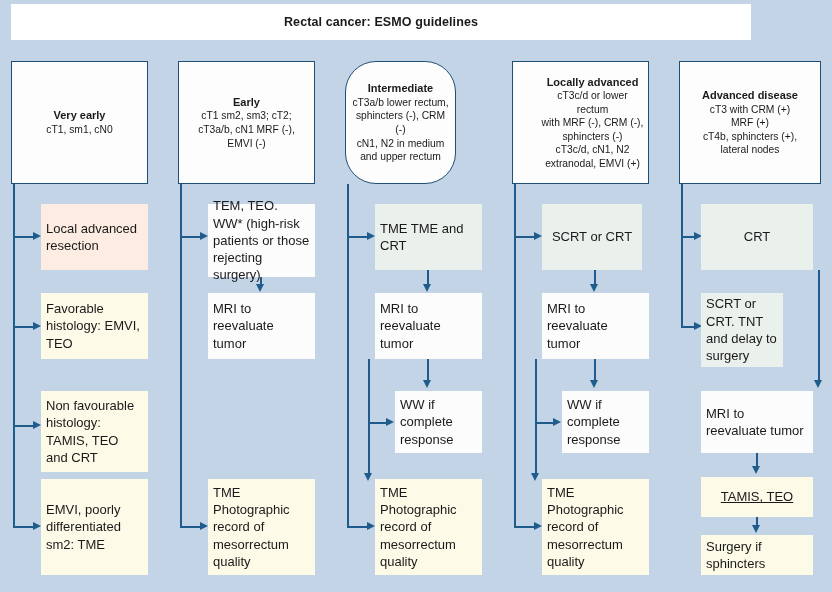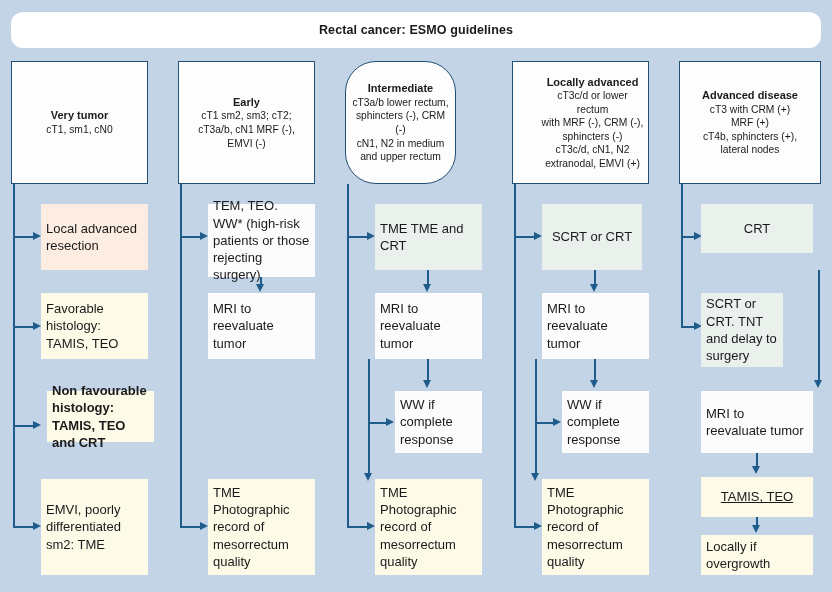--- a/index.html
+++ b/index.html
@@ -13,28 +13,27 @@
     position: relative;
     width: 832px;
     height: 592px;
     background: #c3d4e6;
     overflow: hidden;
     font-size: 10.5px;
     color: #1a1a1a;
   }
   .title-bar {
     position: absolute;
-    left: 11px; top: 12px;
-    width: 810px; height: 36px;
+    left: 11px; top: 4px;
+    width: 740px; height: 36px;
     background: #ffffff;
     display: flex; align-items: center; justify-content: center;
     font-weight: bold;
     font-size: 12.5px;
     letter-spacing: .1px;
-    border-radius: 12px;
   }
   
   .hdr {
     position: absolute;
     background: #fdfdfd;
     border: 1.6px solid #1f4f75;
     box-sizing: border-box;
     display: flex;
     flex-direction: column;
     align-items: center;
@@ -85,37 +84,37 @@
   }
 </style>
 </head>
 <body>
 
 <div id="flowchart">
 
   <div class="title-bar">Rectal cancer: ESMO guidelines</div>
 
   <div class="hdr" style="left:11px; top:61px; width:137px; height:123px;">
-    <div class="ttl">Very tumor</div>
+    <div class="ttl">Very early</div>
     <div class="sub">cT1, sm1, cN0</div>
   </div>
 
   <div class="ln v" style="left:13px; top:184px; height:343px;"></div>
 
   <div class="ln h" style="left:13px; top:236px; width:21px;"></div>
   <div class="arw right" style="left:33px; top:232px;"></div>
   <div class="box peach" style="left:41px; top:204px; width:107px; height:66px;">Local advanced resection</div>
 
   <div class="ln h" style="left:13px; top:326px; width:21px;"></div>
   <div class="arw right" style="left:33px; top:322px;"></div>
-  <div class="box cream" style="left:41px; top:293px; width:107px; height:66px;">Favorable histology: TAMIS, TEO</div>
+  <div class="box cream" style="left:41px; top:293px; width:107px; height:66px;">Favorable histology: EMVI, TEO</div>
 
   <div class="ln h" style="left:13px; top:425px; width:21px;"></div>
   <div class="arw right" style="left:33px; top:421px;"></div>
-  <div class="box cream" style="left:47px; top:391px; width:107px; height:51px;font-weight:bold;">Non favourable histology: TAMIS, TEO and CRT</div>
+  <div class="box cream" style="left:41px; top:391px; width:107px; height:81px;">Non favourable histology: TAMIS, TEO and CRT</div>
 
   <div class="ln h" style="left:13px; top:526px; width:21px;"></div>
   <div class="arw right" style="left:33px; top:522px;"></div>
   <div class="box cream" style="left:41px; top:479px; width:107px; height:96px;">EMVI, poorly differentiated sm2: TME</div>
 
   <div class="hdr" style="left:178px; top:61px; width:137px; height:123px;">
     <div class="ttl">Early</div>
     <div class="sub">cT1 sm2, sm3; cT2;</div>
     <div class="sub">cT3a/b, cN1 MRF (-),</div>
     <div class="sub">EMVI (-)</div>
@@ -208,34 +207,34 @@
     <div class="sub">cT3 with CRM (+)</div>
     <div class="sub">MRF (+)</div>
     <div class="sub">cT4b, sphincters (+),</div>
     <div class="sub">lateral nodes</div>
   </div>
 
   <div class="ln v" style="left:681px; top:184px; height:143px;"></div>
 
   <div class="ln h" style="left:681px; top:236px; width:14px;"></div>
   <div class="arw right" style="left:694px; top:232px;"></div>
-  <div class="box mint" style="left:701px; top:204px; width:112px; height:49px;">CRT</div>
+  <div class="box mint" style="left:701px; top:204px; width:112px; height:66px;">CRT</div>
 
   <div class="ln h" style="left:681px; top:326px; width:14px;"></div>
   <div class="arw right" style="left:694px; top:322px;"></div>
   <div class="box mint" style="left:701px; top:293px; width:82px; height:74px;">SCRT or CRT. TNT and delay to surgery</div>
 
   <div class="ln v" style="left:818px; top:270px; height:111px;"></div>
   <div class="arw down" style="left:814px; top:380px;"></div>
 
   <div class="box white" style="left:701px; top:391px; width:112px; height:62px;">MRI to reevaluate tumor</div>
 
   <div class="ln v" style="left:756px; top:453px; height:14px;"></div>
   <div class="arw down" style="left:752px; top:466px;"></div>
 
   <div class="box cream" style="left:701px; top:477px; width:112px; height:40px;text-decoration:underline;">TAMIS, TEO</div>
 
   <div class="ln v" style="left:756px; top:517px; height:9px;"></div>
   <div class="arw down" style="left:752px; top:525px;"></div>
 
-  <div class="box cream" style="left:701px; top:535px; width:112px; height:40px;">Locally if overgrowth</div>
+  <div class="box cream" style="left:701px; top:535px; width:112px; height:40px;">Surgery if sphincters</div>
 
 </div>
 
 </body></html>

